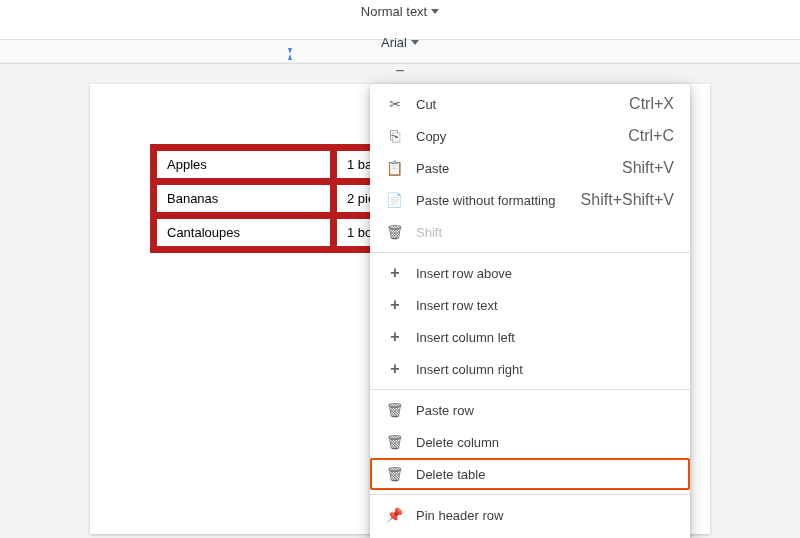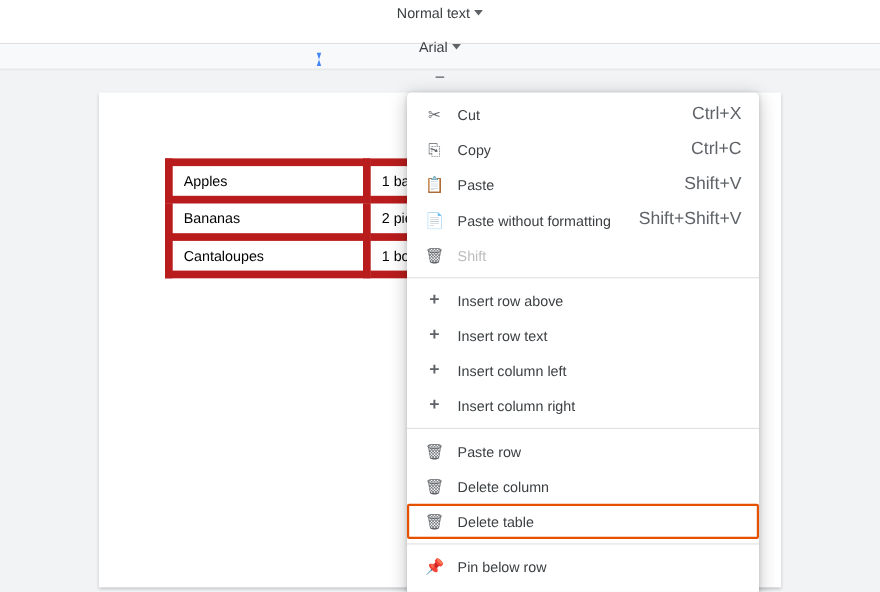--- a/index.html
+++ b/index.html
@@ -286,21 +286,21 @@
 
     <div class="menu-item highlighted">
       <span class="menu-icon">🗑</span>
       <span>Delete table</span>
     </div>
 
     <div class="menu-divider"></div>
 
     <div class="menu-item">
       <span class="menu-icon">📌</span>
-      <span>Pin below row</span>
+      <span>Pin header row</span>
     </div>
 
     <div class="menu-item">
       
       
     </div>
 
   </div>
 </div>
 

